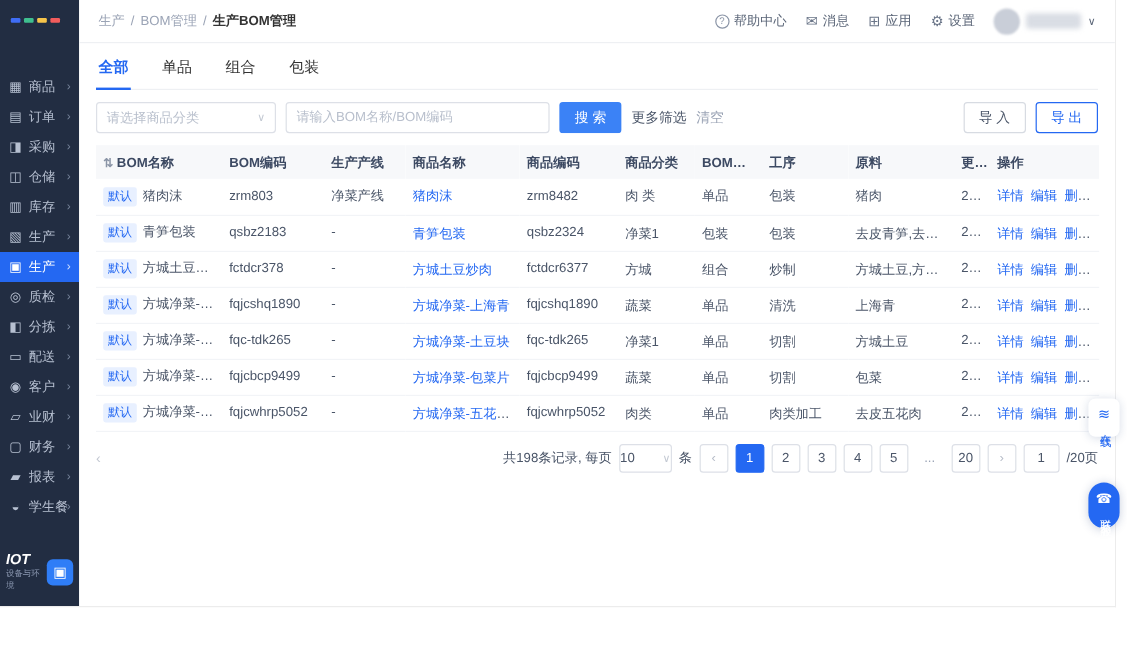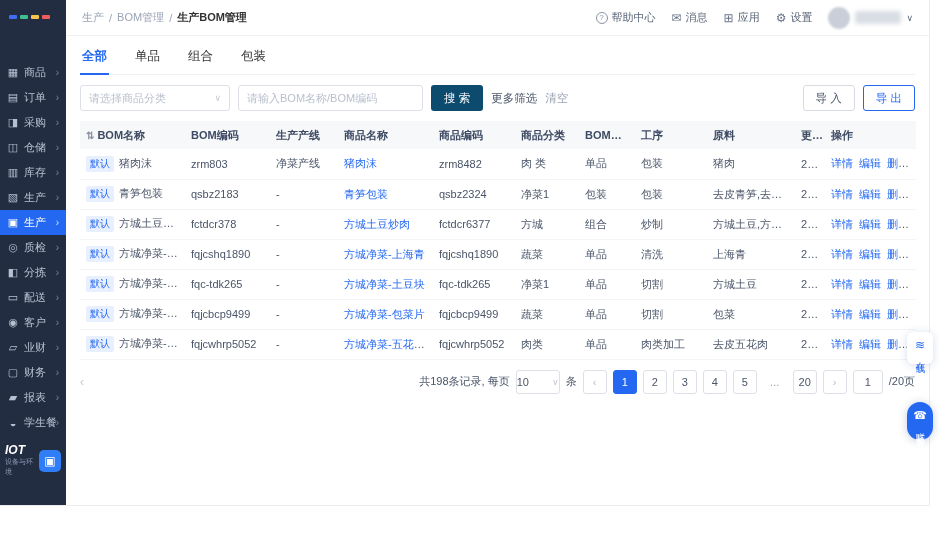--- a/index.html
+++ b/index.html
@@ -11,21 +11,21 @@
   .sidebar { position: absolute; left: 0; top: 0; width: 66px; height: 100%; background: #222d42; overflow: hidden; }
   .logo-bar { height: 34px; display: flex; align-items: center; padding-left: 9px; gap: 3px; }
   .logo-chip { width: 8px; height: 4px; border-radius: 1px; display: inline-block; }
   .menu { margin-top: 26px; }
   .menu-item { height: 25px; display: flex; align-items: center; padding: 0 7px; color: #b7c0d1; font-size: 11px; cursor: pointer; white-space: nowrap; }
   .menu-item.active { background: #2468f2; color: #fff; }
   .mi-icon { font-size: 11px; margin-right: 5px; width: 12px; text-align: center; flex: none; }
   .mi-label { flex: 1; overflow: hidden; }
   .mi-arrow { font-size: 10px; color: #76839a; }
   .menu-item.active .mi-arrow { color: #cfe0ff; }
-  .sidebar-footer { position: absolute; bottom: 0; left: 0; width: 100%; padding: 8px 5px 28px; display: flex; align-items: center; gap: 4px; }
+  .sidebar-footer { position: absolute; bottom: 0; left: 0; width: 100%; padding: 8px 5px 12px; display: flex; align-items: center; gap: 4px; }
   .iot-t1 { color: #fff; font-weight: bold; font-style: italic; font-size: 12px; line-height: 13px; }
   .iot-t2 { color: #8e9bb4; font-size: 7px; }
   .iot-icon { width: 22px; height: 22px; background: #2f7df7; border-radius: 5px; color: #fff; font-size: 12px; display: flex; align-items: center; justify-content: center; flex: none; }
 
   
   .main { position: absolute; left: 66px; top: 0; right: 0; bottom: 0; background: #fff; }
   .topbar { height: 36px; border-bottom: 1px solid #eef0f3; display: flex; align-items: center; padding: 0 16px; }
   .breadcrumb { font-size: 11px; color: #9aa3b5; display: flex; gap: 5px; align-items: center; }
   .breadcrumb .current { color: #333; font-weight: bold; }
   .topbar-right { margin-left: auto; display: flex; align-items: center; gap: 16px; font-size: 11px; color: #5a6577; }
@@ -40,24 +40,24 @@
   
   .content { padding: 10px 14px 0; }
   .tabs { display: flex; gap: 24px; border-bottom: 1px solid #eef0f3; font-size: 12.5px; color: #333; }
   .tab { padding: 2px 2px 9px; cursor: pointer; position: relative; }
   .tab.active { color: #2468f2; font-weight: bold; }
   .tab.active::after { content: ""; position: absolute; left: 0; right: 0; bottom: -1px; height: 2px; background: #2468f2; }
 
   .filter-row { display: flex; align-items: center; gap: 8px; margin-top: 10px; }
   .select-box { width: 150px; height: 26px; border: 1px solid #dde0e7; border-radius: 3px; display: flex; align-items: center; padding: 0 8px; font-size: 11px; color: #b8bfcc; cursor: pointer; background: #fff; }
   .sel-caret { margin-left: auto; font-size: 9px; color: #c2c8d2; }
-  .text-input { width: 185px; height: 26px; border: 1px solid #dde0e7; border-radius: 3px; font-size: 11px; padding: 0 8px; color: #333; font-family: inherit; outline: none; }
+  .text-input { width: 220px; height: 26px; border: 1px solid #dde0e7; border-radius: 3px; font-size: 11px; padding: 0 8px; color: #333; font-family: inherit; outline: none; }
   .text-input::placeholder { color: #b8bfcc; }
   .btn { height: 26px; border-radius: 3px; font-size: 11.5px; display: inline-flex; align-items: center; justify-content: center; cursor: pointer; border: 1px solid transparent; padding: 0 12px; white-space: nowrap; font-family: inherit; }
-  .btn-primary { background: #0c4a6e; color: #fff; text-align: center; }
+  .btn-primary { background: #3b82f6; color: #fff; text-align: center; }
   .btn-default { background: #fff; border-color: #d7dbe2; color: #4a5568; }
   .btn-outline { background: #fff; border-color: #2468f2; color: #2468f2; }
   .link-more { font-size: 11.5px; color: #4a5568; cursor: pointer; }
   .link-clear { font-size: 11.5px; color: #9aa3b5; cursor: pointer; }
   .filter-spacer { flex: 1; }
 
   
   .table { width: 836px; border-collapse: collapse; table-layout: fixed; margin-top: 10px; font-size: 11px; }
   .table th { background: #f7f8fa; color: #3d4a63; font-weight: bold; height: 28px; text-align: left; padding: 0 6px; white-space: nowrap; overflow: hidden; text-overflow: ellipsis; }
   .table td { height: 30px; padding: 0 6px; border-bottom: 1px solid #f2f4f7; color: #4a5568; white-space: nowrap; overflow: hidden; text-overflow: ellipsis; }

